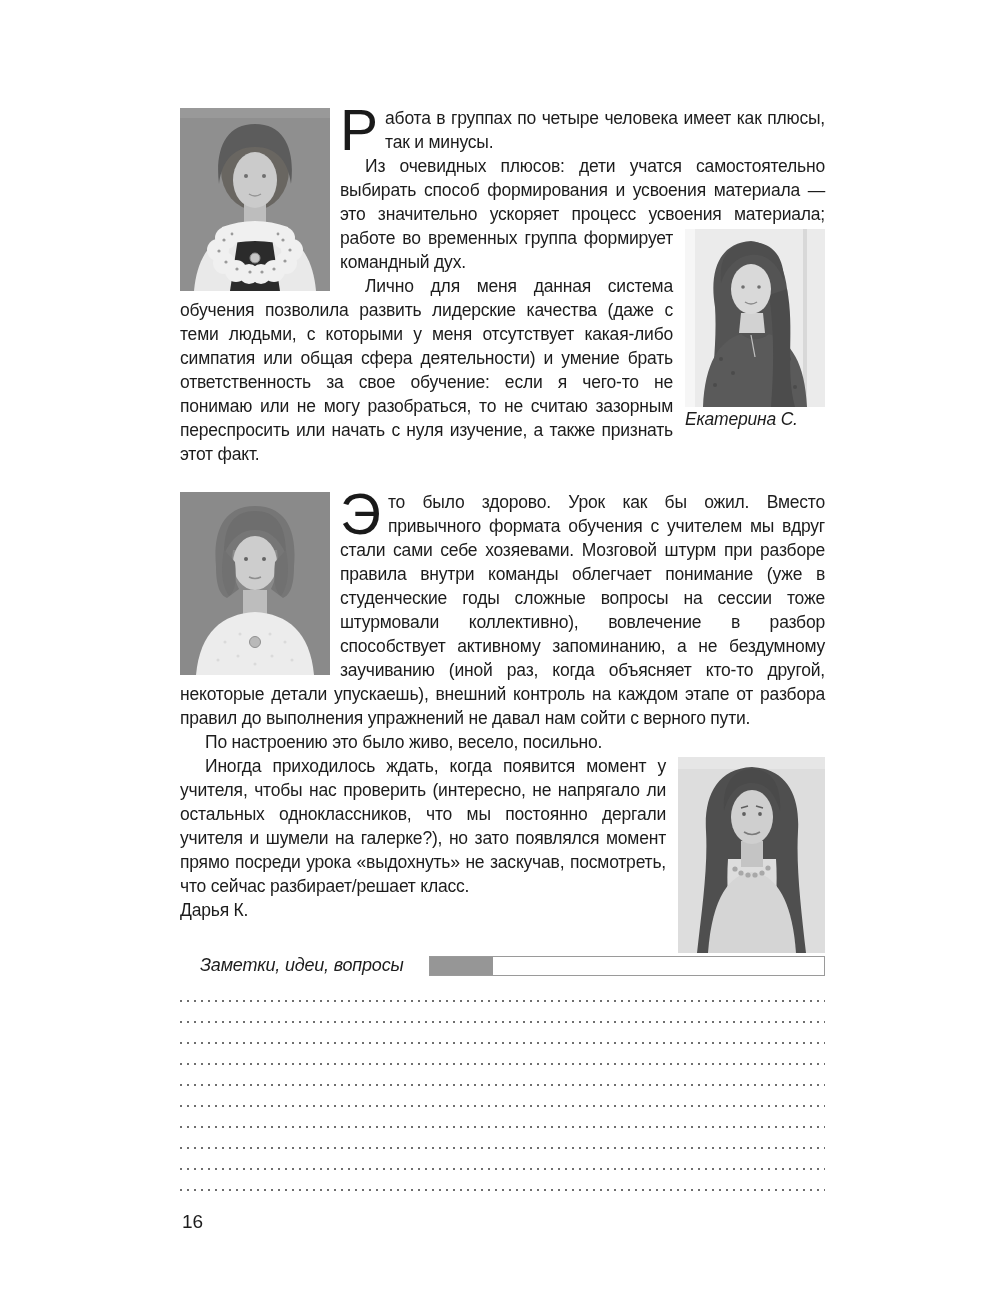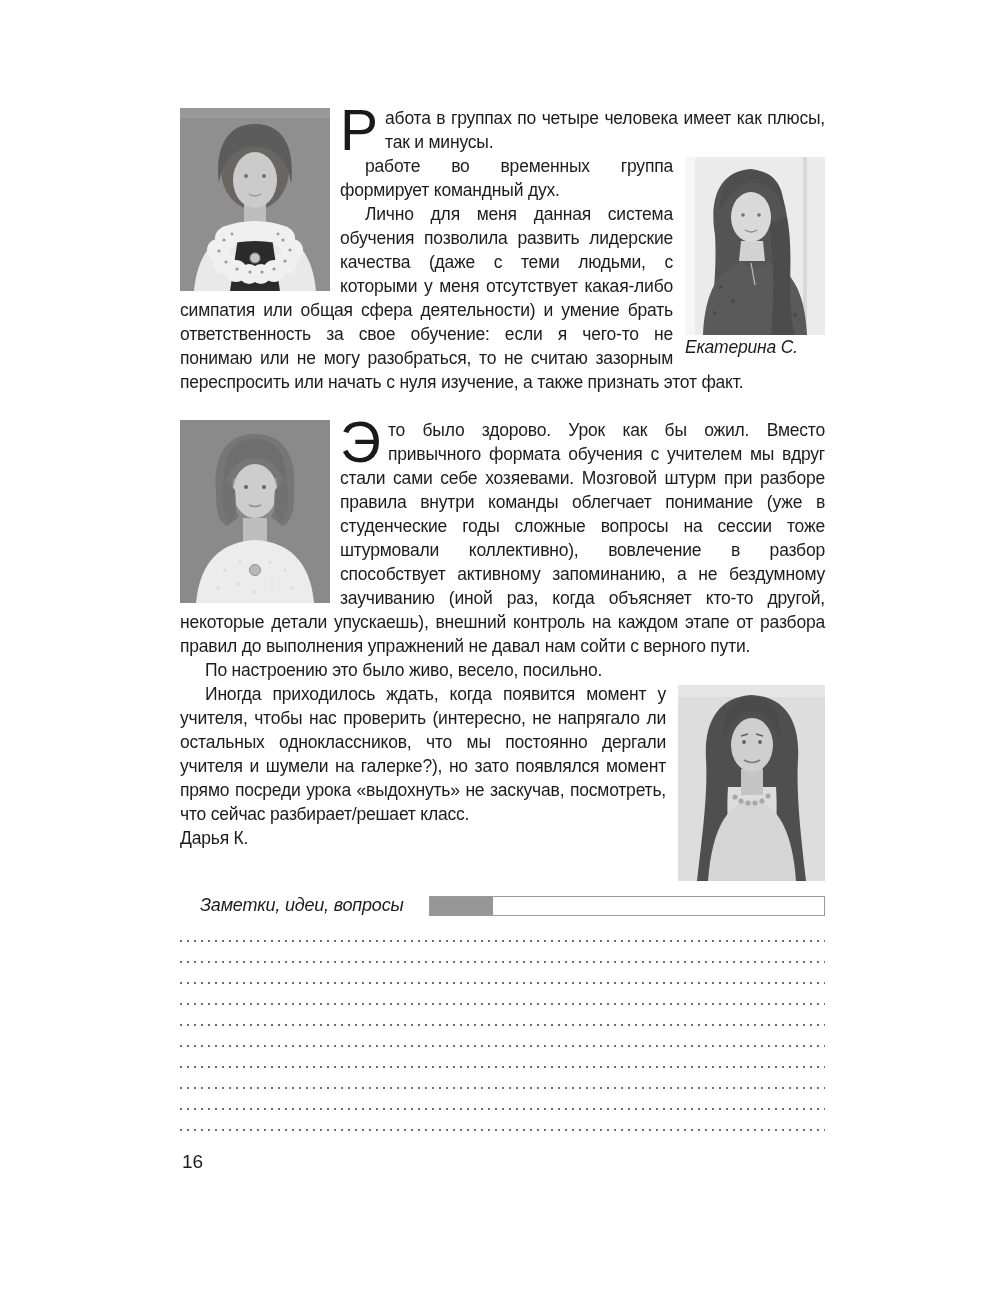--- a/index.html
+++ b/index.html
@@ -34,21 +34,21 @@
   .photo-caption{
     font-size:17.5px;font-style:italic;text-align:right;
     padding-top:7px;white-space:nowrap;
   }
 
   .section{overflow:visible;}
   .section::after{content:"";display:block;clear:both;}
   .section-2{margin-top:24px;}
 
   
-  .notes-row{display:flex;align-items:center;margin-top:12px;padding-left:20px;}
+  .notes-row{display:flex;align-items:center;padding-left:20px;}
   .notes-label{font-size:18px;font-style:italic;white-space:nowrap;letter-spacing:-0.2px;}
   .notes-bar{flex:1;height:18px;border:1px solid #9a9a9a;margin-left:26px;background:#fff;display:flex;}
   .notes-bar-fill{width:63px;height:100%;background:#969696;}
 
   
   .dotlines{margin-top:24px;}
   .dotline{
     height:2px;margin-bottom:19px;
     background:repeating-linear-gradient(90deg,#6e6e6e 0 2px,transparent 2px 7px);
   }
@@ -105,21 +105,21 @@
           <path d="M69,86 q6,4 12,0" stroke="#949494" stroke-width="1.5" fill="none"></path>
           <path d="M75,16 C44,16 35,44 39,76 C41,58 50,39 75,39 C100,39 109,58 111,76 C115,44 106,16 75,16 Z" fill="#5c5c5c"></path>
         </svg>
       </div>
 
       <p>
         <span class="dropcap">Р</span><span>абота в группах по четыре человека имеет как плюсы, так и минусы.</span>
       </p>
 
       <p class="indent">
-        <span class="photo-right-wrap"><svg width="140" height="178" viewBox="0 0 140 178">
+        <span>Из очевидных плюсов: дети учатся самостоятельно выбирать способ формирования и усвоения материала — это значительно ускоряет процесс усвоения материала;</span><span class="photo-right-wrap"><svg width="140" height="178" viewBox="0 0 140 178">
             <rect width="140" height="178" fill="#ebebeb"></rect>
             <rect x="0" width="10" height="178" fill="#f6f6f6"></rect>
             <rect x="118" width="4" height="178" fill="#d8d8d8"></rect>
             <path d="M96,178 C92,150 100,120 102,92 C106,56 98,16 66,12 C34,14 24,42 30,78 C32,108 28,148 24,178 Z" fill="#545454"></path>
             <path d="M56,84 L78,84 L80,104 L54,104 Z" fill="#d2d2d2"></path>
             <path d="M18,178 C20,134 34,112 56,105 C64,112 76,112 84,105 C106,112 120,134 122,178 Z" fill="#5a5a5a"></path>
             <g fill="#4b4b4b">
               <circle cx="36" cy="130" r="2"></circle>
                 <circle cx="48" cy="144" r="2"></circle>
                 <circle cx="30" cy="156" r="2"></circle>

